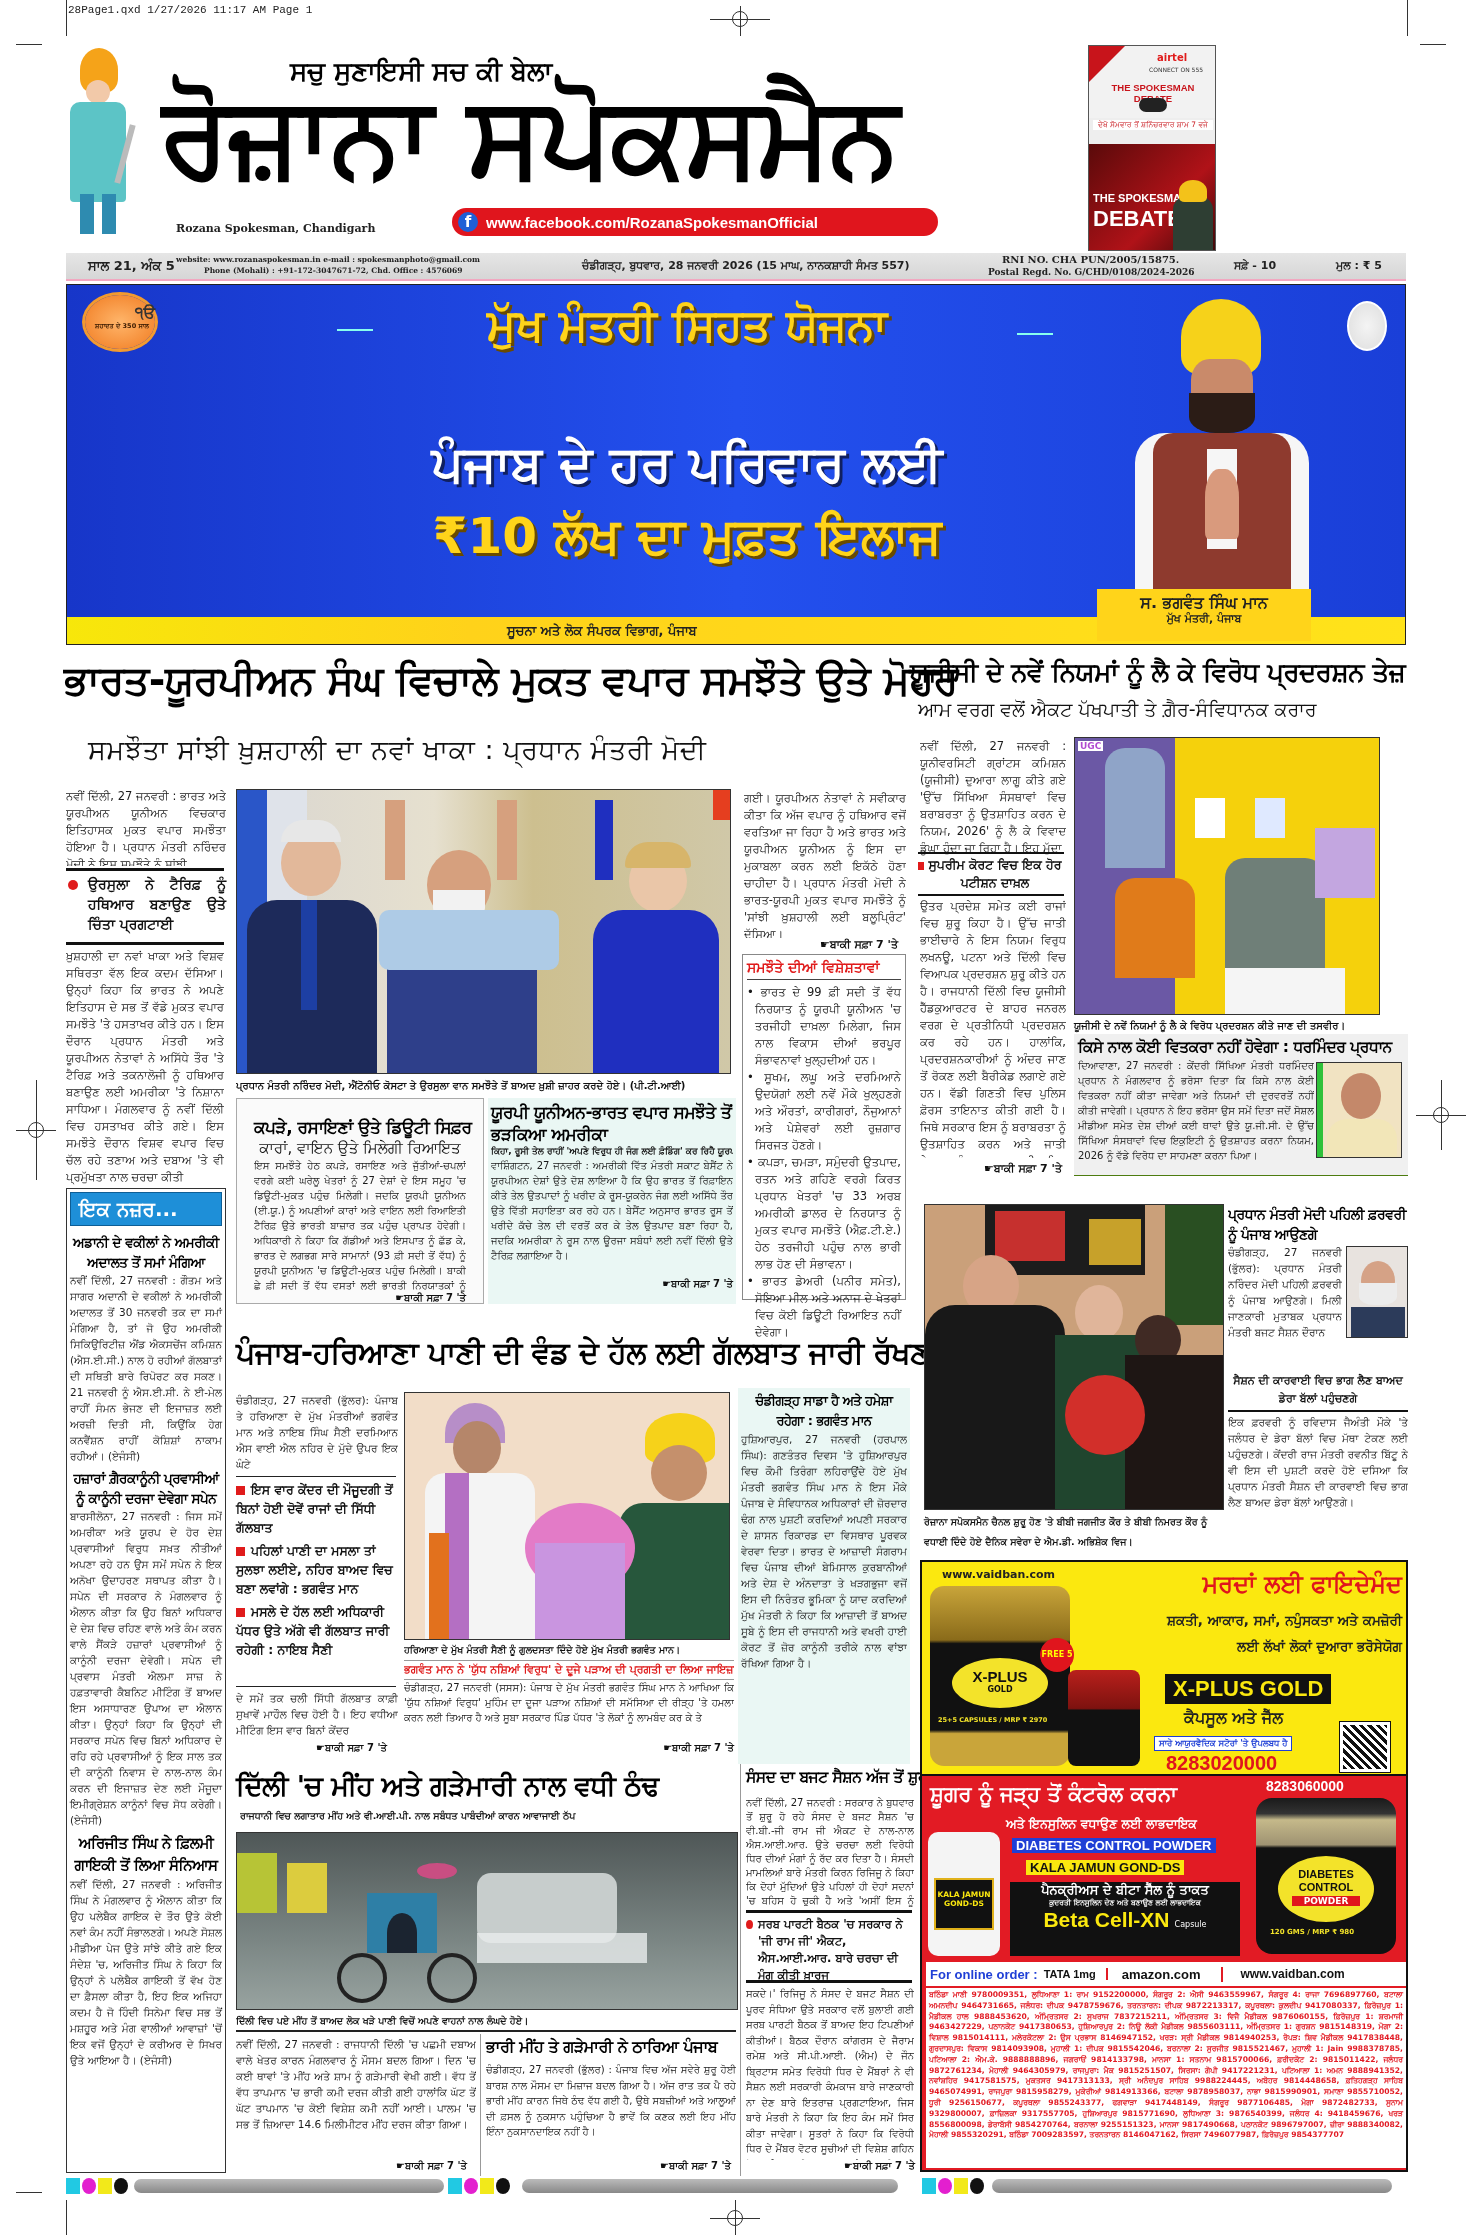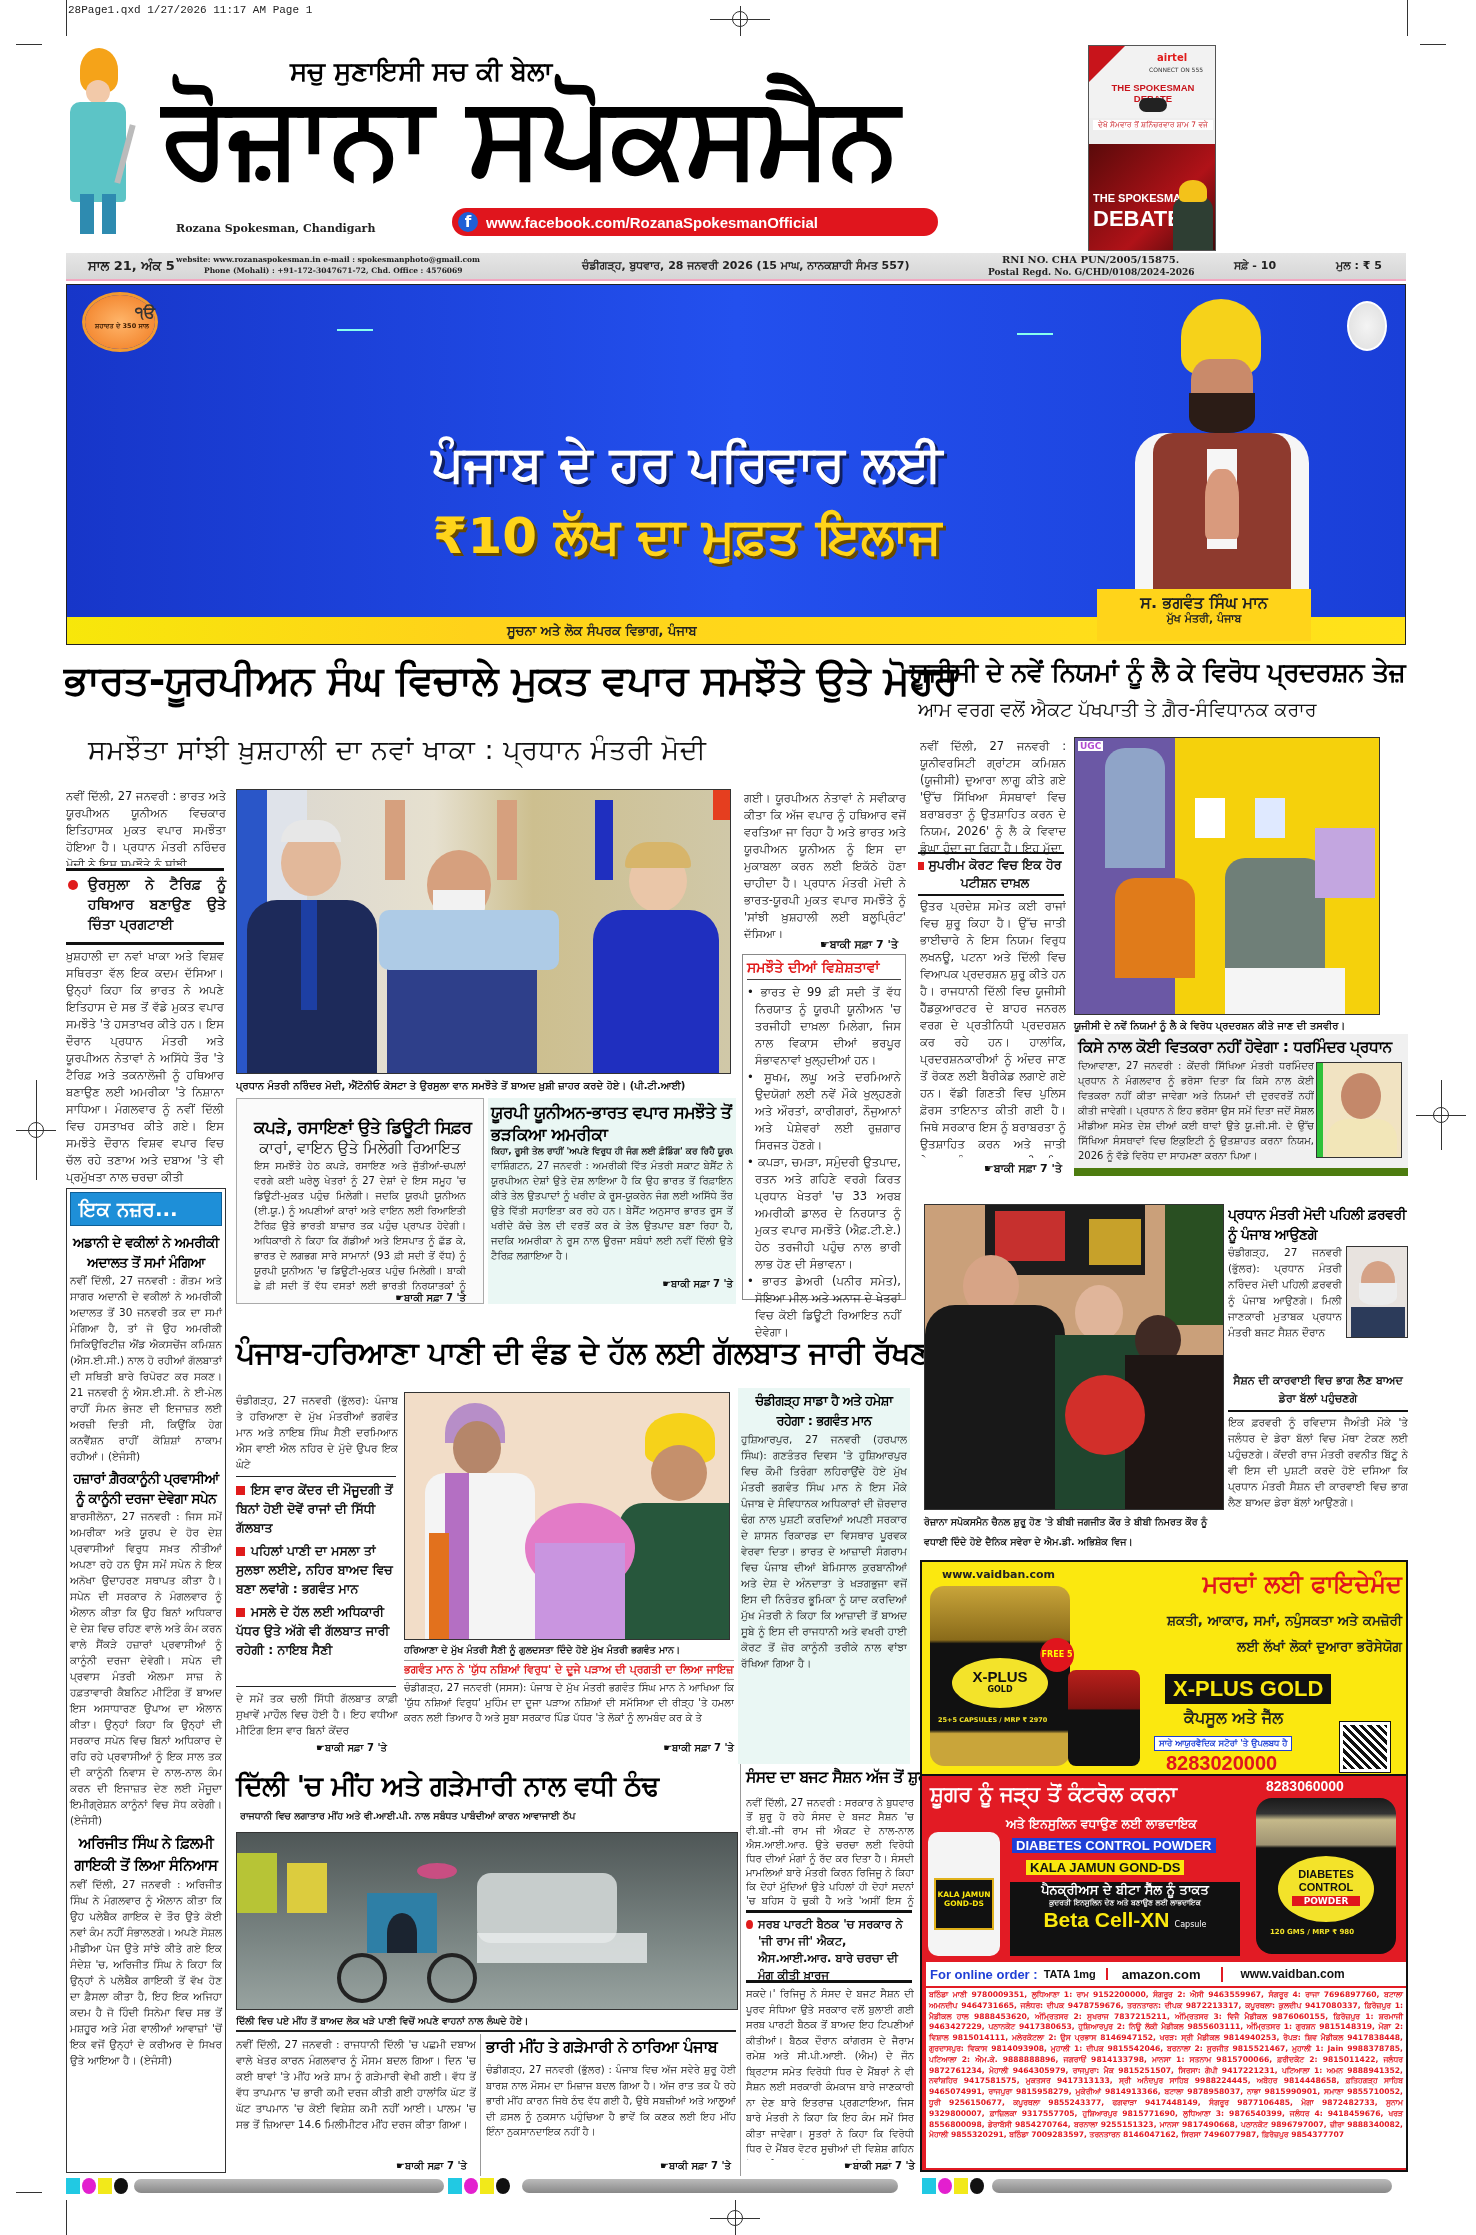--- a/index.html
+++ b/index.html
@@ -81,20 +81,21 @@
   <div style="position:absolute;left:1270px;top:6px;font-size:11px;color:#222;font-weight:bold;">ਮੁਲ : ₹ 5</div>
 </div>
 
 <div class="abs" style="left:66px;top:284px;width:1340px;height:361px;background:linear-gradient(90deg,#1736c9,#2350ee 50%,#1a3fd8);overflow:hidden;border:1px solid #222;">
   <div style="position:absolute;left:18px;top:10px;width:70px;height:54px;border-radius:50%;background:radial-gradient(#ffb56a,#f07a1f);text-align:right;box-shadow:0 0 0 3px #f29a2f;">
     <div style="font-size:16px;font-weight:bold;color:#333;margin-top:8px;">੧ੳ</div>
     <div style="font-size:6.5px;color:#3a1a00;font-weight:bold;padding:0 6px;">ਸ਼ਹਾਦਤ ਦੇ 350 ਸਾਲ</div>
   </div>
   <div style="position:absolute;left:270px;top:44px;width:36px;height:2px;background:#8fe;"></div>
   <div style="position:absolute;left:950px;top:48px;width:36px;height:2px;background:#8fe;"></div>
+  <div style="position:absolute;left:300px;top:14px;width:640px;text-align:center;font-size:44px;font-weight:bold;color:#ffd41a;text-shadow:3px 3px 0 #6a4b00;">ਮੁੱਖ ਮੰਤਰੀ ਸਿਹਤ ਯੋਜਨਾ</div>
   <div style="position:absolute;left:240px;top:150px;width:760px;text-align:center;font-size:50px;font-weight:bold;color:#fff;text-shadow:3px 3px 0 #102060;">ਪੰਜਾਬ ਦੇ ਹਰ ਪਰਿਵਾਰ ਲਈ</div>
   <div style="position:absolute;left:240px;top:222px;width:760px;text-align:center;font-size:50px;font-weight:bold;color:#ffd41a;text-shadow:3px 3px 0 #6a4b00;">₹10 ਲੱਖ ਦਾ ਮੁਫ਼ਤ ਇਲਾਜ</div>
   <div style="position:absolute;left:0;top:332px;width:1340px;height:29px;background:linear-gradient(90deg,#f7e70a,#ffd21a 30%,#ffe31a);"></div>
   <div style="position:absolute;left:440px;top:338px;font-size:13px;font-weight:bold;color:#222;">ਸੂਚਨਾ ਅਤੇ ਲੋਕ ਸੰਪਰਕ ਵਿਭਾਗ, ਪੰਜਾਬ</div>
 
   <div style="position:absolute;left:1060px;top:14px;width:190px;height:296px;">
     <div style="position:absolute;left:54px;top:0;width:80px;height:76px;background:#f6d21a;border-radius:50% 50% 25% 25%;"></div>
     <div style="position:absolute;left:64px;top:60px;width:62px;height:70px;background:#c98a6a;border-radius:30% 30% 45% 45%;"></div>
     <div style="position:absolute;left:62px;top:94px;width:66px;height:40px;background:#2b1c16;border-radius:0 0 40% 40%;"></div>
     <div style="position:absolute;left:8px;top:134px;width:174px;height:162px;background:#f6f6f6;border-radius:30px 30px 0 0;"></div>
@@ -186,21 +187,21 @@
   <div style="position:absolute;left:40px;top:140px;width:80px;height:100px;background:#e07b1a;border-radius:20px 20px 0 0;"></div>
   <div style="position:absolute;left:150px;top:120px;width:100px;height:140px;background:#6f7f78;border-radius:20px 20px 0 0;"></div>
   <div style="position:absolute;left:120px;top:60px;width:30px;height:40px;background:#fff;"></div>
   <div style="position:absolute;left:180px;top:60px;width:30px;height:40px;background:#dfe9ff;"></div>
   <div style="position:absolute;left:240px;top:90px;width:60px;height:70px;background:#c3a6e0;"></div>
   <div style="position:absolute;left:150px;top:230px;width:120px;height:48px;background:#f5f5f5;"></div>
 </div>
 <div class="abs" style="left:1078px;top:741px;font-size:9px;font-weight:bold;color:#b14bd1;background:#fff;padding:0 2px;">UGC</div>
 <div class="abs caption" style="left:1074px;top:1018px;width:310px;font-size:10px;white-space:nowrap;">ਯੂਜੀਸੀ ਦੇ ਨਵੇਂ ਨਿਯਮਾਂ ਨੂੰ ਲੈ ਕੇ ਵਿਰੋਧ ਪ੍ਰਦਰਸ਼ਨ ਕੀਤੇ ਜਾਣ ਦੀ ਤਸਵੀਰ।</div>
 
-<div class="abs" style="left:1074px;top:1034px;width:334px;height:142px;background:#f0f0f0;padding:2px 4px;border-bottom:8px solid #4d7c0f;">
+<div class="abs" style="left:1074px;top:1034px;width:334px;height:142px;background:#f0f0f0;padding:2px 4px;border-bottom:1px solid #4d7c0f;">
   <div class="hl" style="font-size:15.5px;line-height:22px;white-space:nowrap;">ਕਿਸੇ ਨਾਲ ਕੋਈ ਵਿਤਕਰਾ ਨਹੀਂ ਹੋਵੇਗਾ : ਧਰਮਿੰਦਰ ਪ੍ਰਧਾਨ</div>
   <div style="position:absolute;right:6px;top:28px;width:86px;height:96px;border:1px solid #333;background:#f1e3c2;overflow:hidden;">
     <div style="position:absolute;left:0;top:0;width:6px;height:96px;background:#2fc13a;"></div>
     <div style="position:absolute;left:24px;top:10px;width:40px;height:46px;border-radius:50%;background:#c4886a;"></div>
     <div style="position:absolute;left:10px;top:56px;width:70px;height:44px;border-radius:20px 20px 0 0;background:#f2e6b8;"></div>
   </div>
   <div class="body-text" style="font-size:10px;line-height:15px;width:236px;height:110px;overflow:hidden;">ਦਿਆਵਾਣਾ, 27 ਜਨਵਰੀ : ਕੇਂਦਰੀ ਸਿੱਖਿਆ ਮੰਤਰੀ ਧਰਮਿੰਦਰ ਪ੍ਰਧਾਨ ਨੇ ਮੰਗਲਵਾਰ ਨੂੰ ਭਰੋਸਾ ਦਿਤਾ ਕਿ ਕਿਸੇ ਨਾਲ ਕੋਈ ਵਿਤਕਰਾ ਨਹੀਂ ਕੀਤਾ ਜਾਵੇਗਾ ਅਤੇ ਨਿਯਮਾਂ ਦੀ ਦੁਰਵਰਤੋਂ ਨਹੀਂ ਕੀਤੀ ਜਾਵੇਗੀ। ਪ੍ਰਧਾਨ ਨੇ ਇਹ ਭਰੋਸਾ ਉਸ ਸਮੇਂ ਦਿਤਾ ਜਦੋਂ ਸੋਸ਼ਲ ਮੀਡੀਆ ਸਮੇਤ ਦੇਸ਼ ਦੀਆਂ ਕਈ ਥਾਵਾਂ ਉਤੇ ਯੂ.ਜੀ.ਸੀ. ਦੇ ਉੱਚ ਸਿੱਖਿਆ ਸੰਸਥਾਵਾਂ ਵਿਚ ਇਕੁਇਟੀ ਨੂੰ ਉਤਸ਼ਾਹਤ ਕਰਨਾ ਨਿਯਮ, 2026 ਨੂੰ ਵੱਡੇ ਵਿਰੋਧ ਦਾ ਸਾਹਮਣਾ ਕਰਨਾ ਪਿਆ।</div>
 </div>
 
 <div class="crop" style="left:1416px;top:1080px;width:50px;height:70px;">

